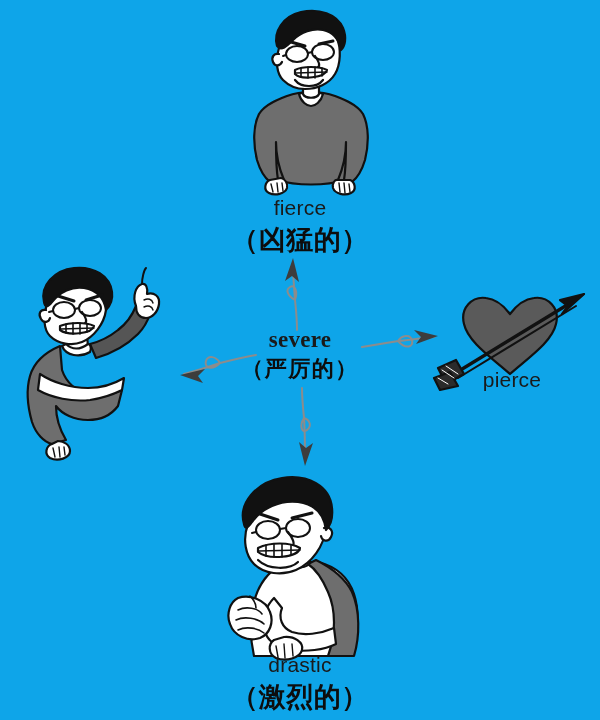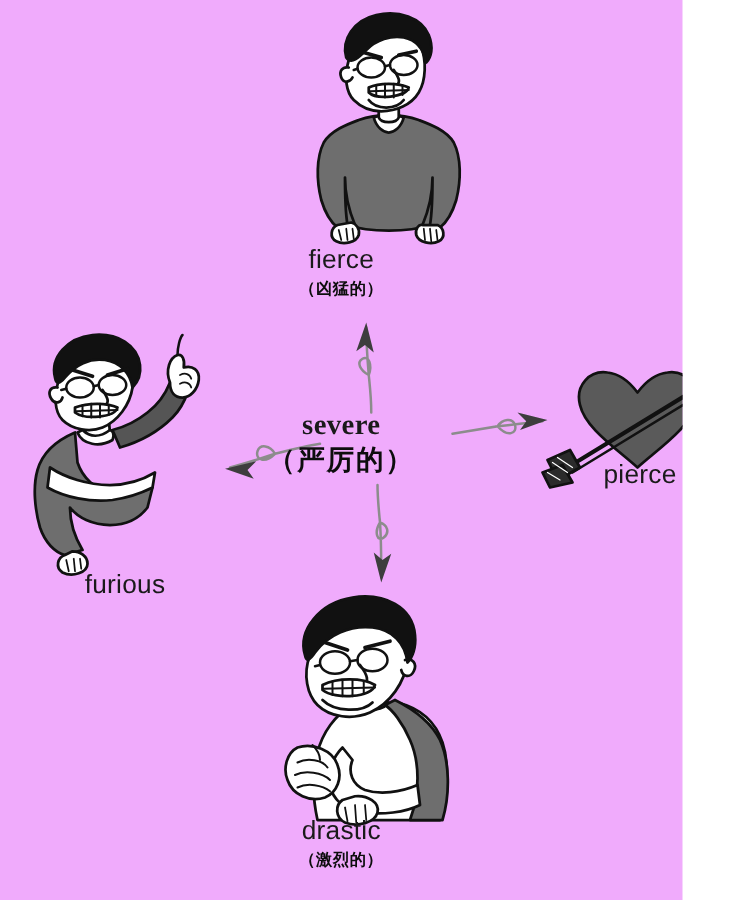--- a/index.html
+++ b/index.html
@@ -3,23 +3,23 @@
 <meta charset="utf-8">
 <title>severe mind map</title>
 <style>
   html, body {
     margin: 0;
     padding: 0;
     background: #ffffff;
   }
   #canvas {
     position: relative;
-    width: 546px;
+    width: 600px;
     height: 720px;
-    background: #f0abfc;
+    background: #0ea5e9;
     overflow: hidden;
     font-family: "Liberation Sans", sans-serif;
     -webkit-font-smoothing: antialiased;
   }
 
   
   .label {
     position: absolute;
     text-align: center;
     color: #111111;
@@ -31,21 +31,21 @@
     display: block;
     font-family: "Liberation Sans", sans-serif;
     font-size: 21px;
     font-weight: 400;
     letter-spacing: .2px;
     color: #1a1a1a;
   }
   .label .zh {
     display: block;
     font-family: "DejaVu Sans", sans-serif;
-    font-size: 13px;
+    font-size: 27px;
     font-weight: 700;
     letter-spacing: .5px;
     margin-top: 3px;
     color: #0d0d0d;
   }
   
   .label.center .en {
     font-family: "Liberation Serif", serif;
     font-weight: 700;
     font-size: 23px;
@@ -242,21 +242,20 @@
             <path d="M55,61 L55,72"></path>
           <path d="M62,61 L62,72"></path>
             <path d="M69,62 L69,70"></path>
           <path d="M43,67 L76,66"></path>
         </g>
       </g>
     </svg>
   </div>
 
   <div class="label" style="left:20px; width:160px; top:456px;">
-    <span class="en">furious</span>
   </div>
 
   <div class="art" style="left:432px; top:282px;">
     <svg width="158" height="108" viewBox="0 0 158 108" xmlns="http://www.w3.org/2000/svg">
       <g stroke="#111" stroke-width="2.2" stroke-linejoin="round" stroke-linecap="round">
 
         <path d="M78,92 C60,76 36,60 32,42 C28,26 40,14 54,16
                  C64,17 72,24 78,32 C84,24 92,17 102,16
                  C116,14 128,26 124,42 C120,60 96,76 78,92 Z" fill="#5a5a5a"></path>
 

